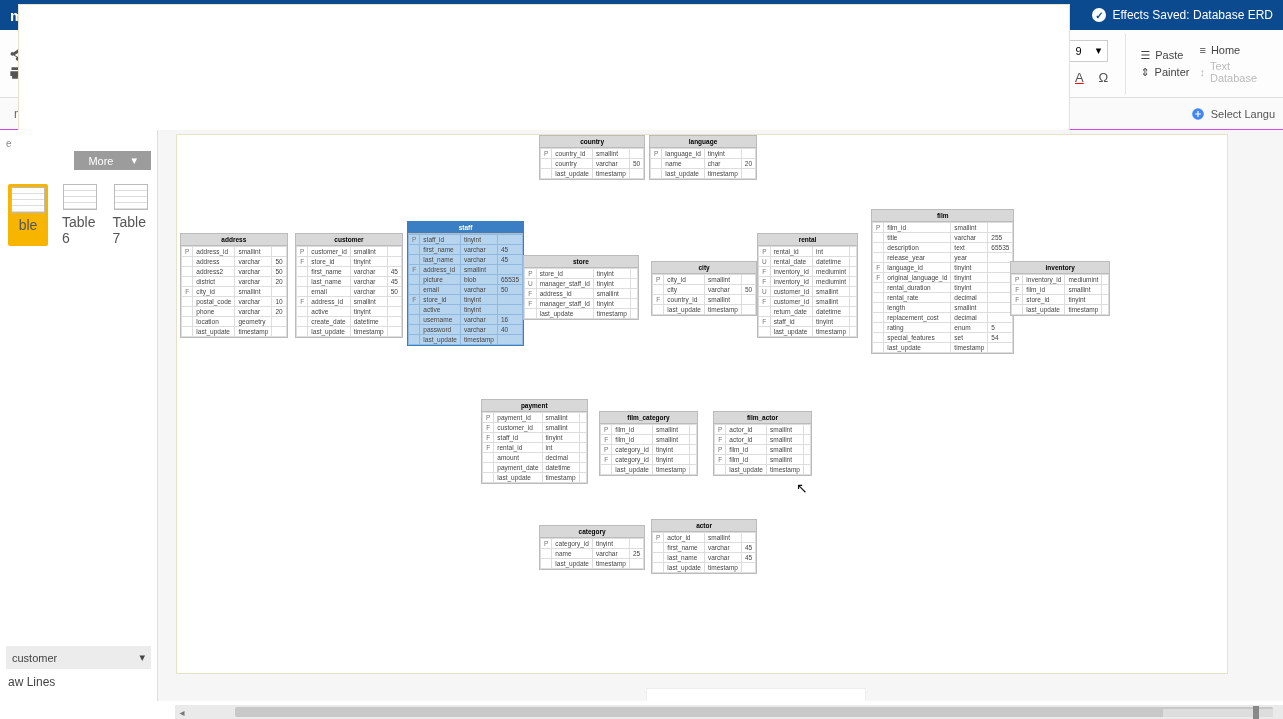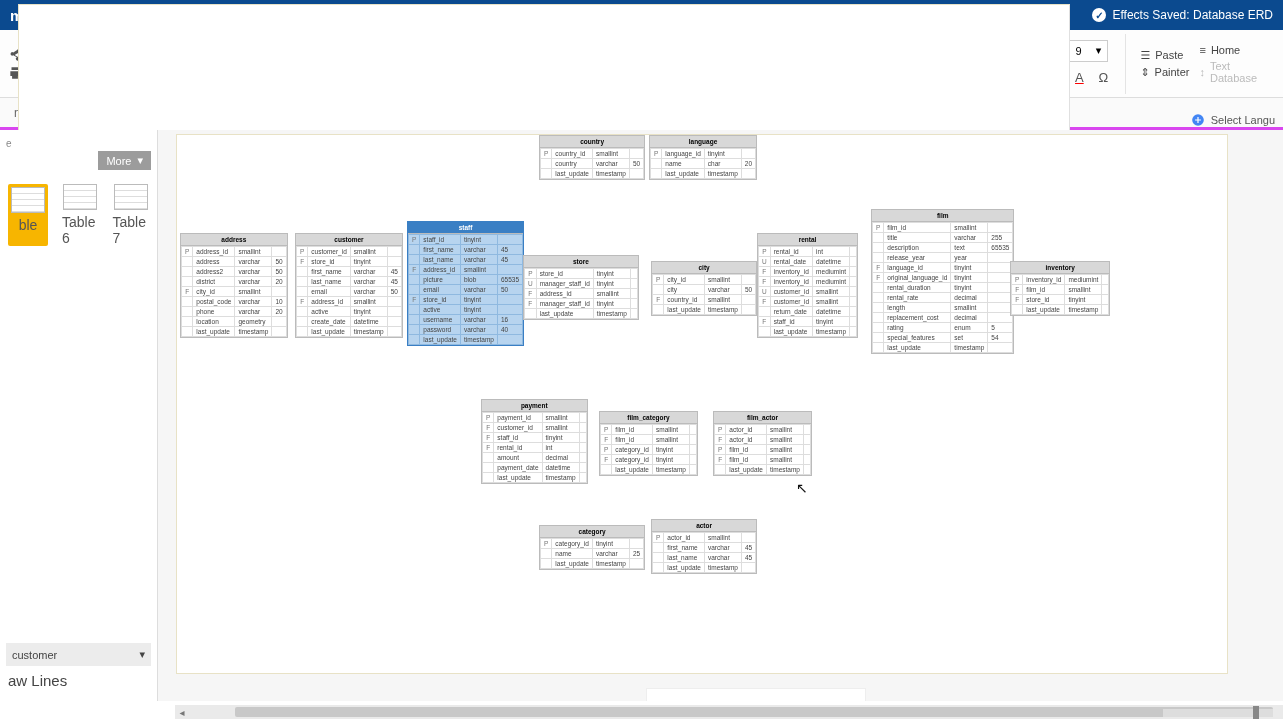--- a/index.html
+++ b/index.html
@@ -24,39 +24,39 @@
 .fontbox{display:flex;gap:6px;align-items:center;flex-direction:column;justify-content:center}
 .fontrow{display:flex;gap:4px}
 .fontsel{border:1px solid #ccc;height:22px;font-size:11px;padding:2px 6px;background:#fff}
 .fontsel.name{width:110px}
 .fontsel.size{width:40px;display:flex;justify-content:space-between;align-items:center}
 .tbtn{width:20px;height:20px;display:flex;align-items:center;justify-content:center;font-size:13px;color:#555;cursor:pointer}
 .tb{font-weight:bold}.ti{font-style:italic}.tu{text-decoration:underline}
 .paragroup{display:flex;flex-direction:column;gap:4px;font-size:11px;color:#444}
 .paragroup .prow{display:flex;align-items:center;gap:5px;cursor:pointer}
 .paragroup .prow.dis{color:#bbb}
-.tabs{height:32px;display:flex;align-items:flex-end;border-bottom:3px solid #d946ef;background:#fafafa;font-size:12px;color:#666}
+.tabs{height:32px;display:flex;align-items:center;border-bottom:1px solid #d946ef;background:#fafafa;font-size:12px;color:#666}
 .ptab{padding:0 14px;height:100%;display:flex;align-items:center;cursor:pointer;gap:6px}
 .ptab.sub{color:#3a7fc4}
 .ptab.page{border-right:1px solid #e0e0e0;color:#888}
 .ptab .x{color:#aaa;font-size:10px}
 .addtab{width:20px;height:20px;border:1px solid #ccc;border-radius:50%;display:flex;align-items:center;justify-content:center;font-size:12px;color:#888;margin-left:8px;cursor:pointer}
 .lang{margin-left:auto;display:flex;align-items:center;gap:6px;margin-right:8px;color:#555;font-size:11px}
 .gicon{width:14px;height:14px}
 .workspace{position:absolute;top:130px;bottom:18px;left:0;right:0;display:flex}
 .sidepanel{width:158px;border-right:1px solid #ddd;background:#fff;padding:6px;font-size:11px;color:#555;display:flex;flex-direction:column}
 .sidepanel .morebar{display:flex;justify-content:flex-end;margin-bottom:8px}
-.morebtn{background:#9c9c9c;color:#fff;font-size:11px;padding:3px 8px;display:flex;align-items:center;gap:6px;cursor:pointer}
+.morebtn{background:#9c9c9c;color:#fff;font-size:11px;padding:3px 14px;display:flex;align-items:center;gap:18px;cursor:pointer}
 .shapes{display:flex;gap:14px;padding:6px 2px}
 .shapeitem{display:flex;flex-direction:column;align-items:center;gap:4px;font-size:14px}
 .shapeitem.sel{background:#f7b500;padding:3px;border-radius:2px}
 .shapepreview{width:34px;height:26px;border:1px solid #bbb;background:#fff;display:grid;grid-template-rows:repeat(4,1fr)}
 .shapepreview div{border-bottom:1px solid #ddd}
 .sectionhdr{background:#ececec;padding:5px 6px;margin-top:14px;display:flex;justify-content:space-between;align-items:center;font-size:11px;color:#444}
-.secitem{padding:6px 2px;font-size:15px;color:#444}
+.secitem{padding:6px 2px;font-size:12px;color:#444}
 .canvas{flex:1;position:relative;overflow:hidden;background:#f6f6f6}
 .page{position:absolute;left:18px;top:4px;width:1052px;height:540px;background:#fff;border:1px solid #e8e2c6}
 .cursor{position:absolute;left:638px;top:350px;font-size:14px;color:#111;pointer-events:none}
 .page2{position:absolute;left:488px;top:558px;width:220px;height:80px;background:#fff;border:1px solid #eee}
 .entity{position:absolute;border:1px solid #bbb;background:#fff;font-size:6.5px}
 .entity .ename{background:#d8d8d8;text-align:center;padding:2px 0;font-weight:bold;border-bottom:1px solid #bbb}
 .entity.selected .ename{background:#3a7fc4;color:#fff}
 .entity.selected{border-color:#3a7fc4}
 .entity table{border-collapse:collapse;width:100%}
 .entity td{border:1px solid #ddd;padding:1px 3px;color:#444;white-space:nowrap}

